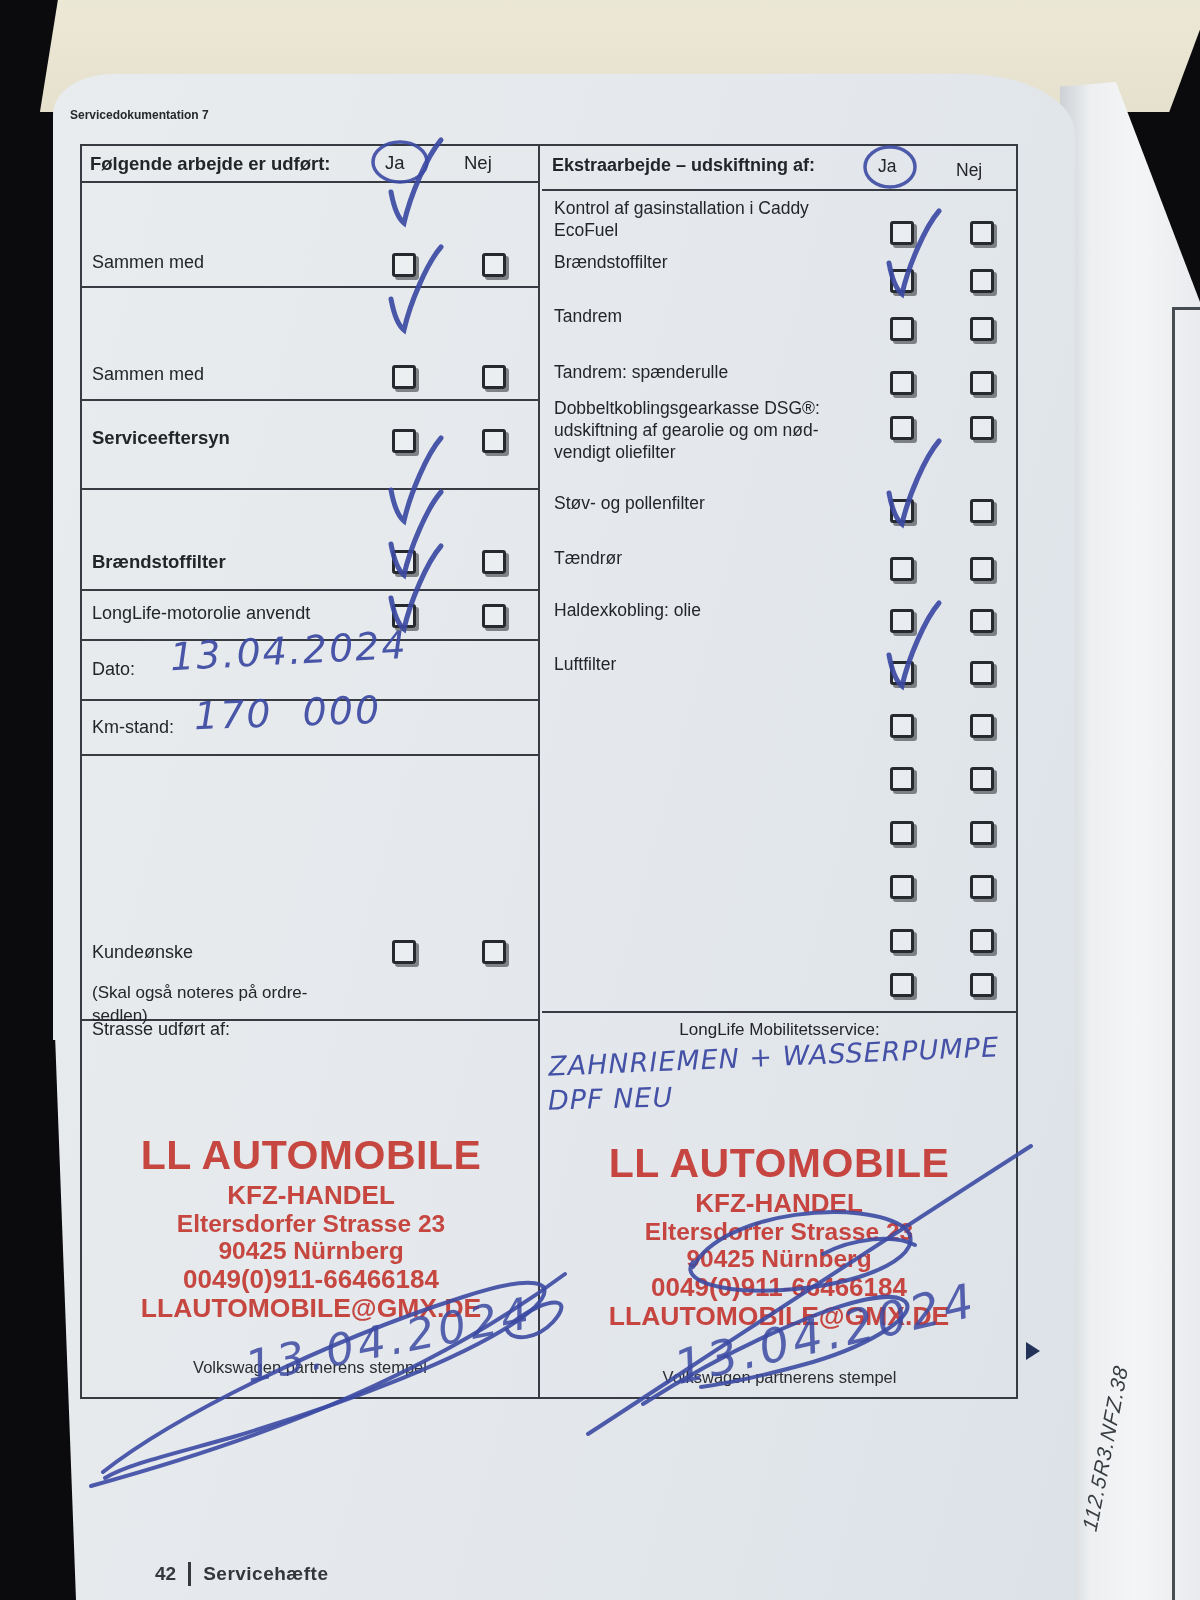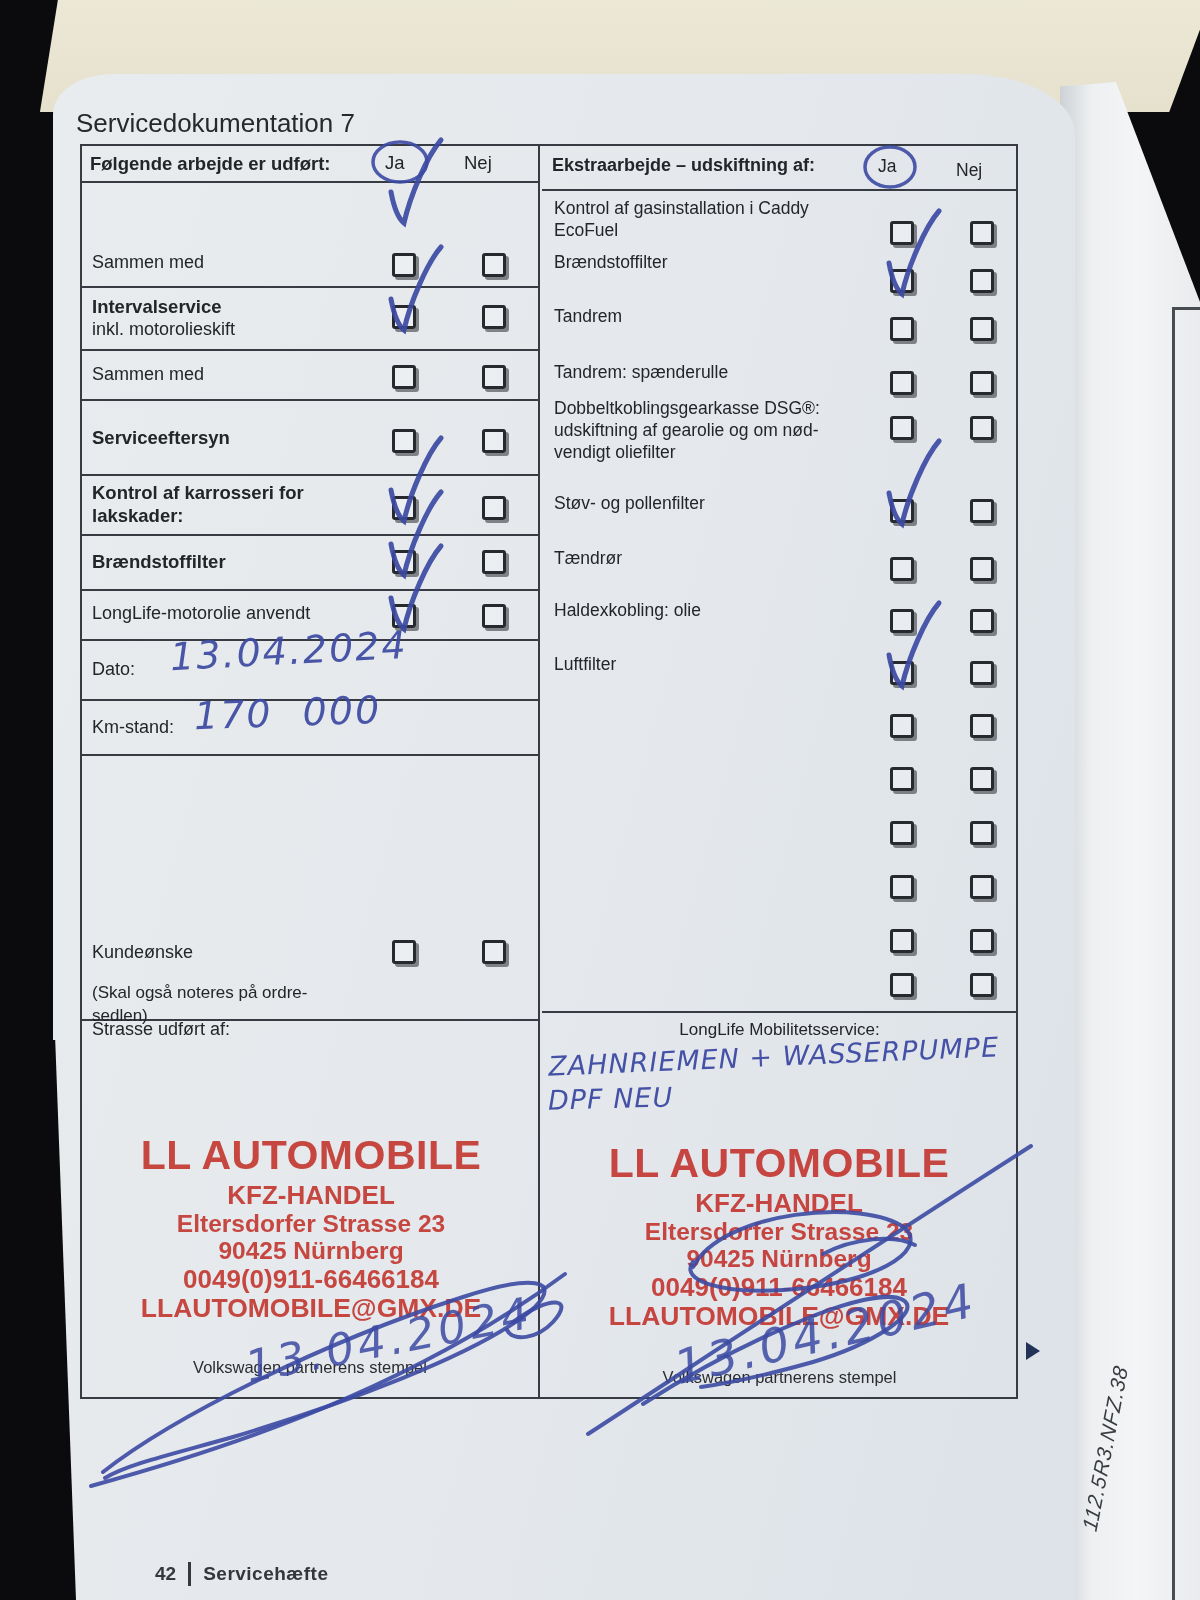--- a/index.html
+++ b/index.html
@@ -21,21 +21,21 @@
   .facing-line-h{position:absolute;left:112px;top:225px;width:28px;height:3px;background:#474b52;}
   .edge-code{position:absolute;left:18px;top:1445px;transform-origin:0 0;transform:rotate(-79deg) skewX(-6deg);
     font-style:italic;font-size:21px;letter-spacing:1px;color:#393d42;white-space:nowrap;}
 
   .page{position:absolute;left:53px;top:74px;width:1022px;height:1526px;z-index:3;
     background:linear-gradient(105deg,#e9ecee,#e4e8ec 55%,#dde2e8);
     border-top-left-radius:60px 40px;border-top-right-radius:110px 60px;}
   .black-wedge{position:absolute;left:50px;top:1040px;width:26px;height:560px;background:#0b0b0d;
     clip-path:polygon(0 0,20% 0,100% 100%,0 100%);z-index:4;}
 
-  .page-title{position:absolute;left:23px;top:34px;font-size:26px;font-weight:normal;color:#26282b;}
+  .page-title{position:absolute;left:17px;top:34px;font-size:12px;font-weight:bold;color:#26282b;}
 
   .tbl{position:absolute;left:27px;top:70px;width:938px;height:1255px;border:2.5px solid var(--line);}
   .colL{position:absolute;left:0;top:0;width:458px;height:100%;border-right:2.5px solid var(--line);}
   .colR{position:absolute;left:460px;top:0;width:475px;height:100%;}
 
   .lrow{position:absolute;left:0;width:100%;border-bottom:2px solid var(--line);}
   .lrow.last{border-bottom:none;}
   .lab{position:absolute;left:10px;font-size:18px;color:var(--ink);white-space:nowrap;}
   .lab.b{font-weight:bold;font-size:18.5px;}
   .hlab{position:absolute;left:8px;top:7px;font-weight:bold;font-size:18.5px;white-space:nowrap;}
@@ -104,45 +104,33 @@
         <span class="jn" style="left:382px;top:6px">Nej</span>
       </div>
 
 
       <div class="lrow" style="top:95px;height:47px">
         <span class="lab" style="top:11px">Sammen med</span>
         <span class="cb" style="left:310px;top:12px"></span>
         <span class="cb" style="left:400px;top:12px"></span>
       </div>
 
-      <div class="lrow" style="top:142px;height:63px">
-        <span class="lab b" style="top:8px">Intervalservice</span>
-        <span class="lab" style="top:31px">inkl. motorolieskift</span>
-        <span class="cb" style="left:310px;top:17px"></span>
-        <span class="cb" style="left:400px;top:17px"></span>
-      </div>
 
       <div class="lrow" style="top:205px;height:50px">
         <span class="lab" style="top:13px">Sammen med</span>
         <span class="cb" style="left:310px;top:14px"></span>
         <span class="cb" style="left:400px;top:14px"></span>
       </div>
 
-      <div class="lrow" style="top:255px;height:75px">
+      <div class="lrow" style="top:255px;height:89px">
         <span class="lab b" style="top:26px">Serviceeftersyn</span>
         <span class="cb" style="left:310px;top:28px"></span>
         <span class="cb" style="left:400px;top:28px"></span>
       </div>
 
-      <div class="lrow" style="top:330px;height:60px">
-        <span class="lab b" style="top:6px">Kontrol af karrosseri for</span>
-        <span class="lab b" style="top:29px">lakskader:</span>
-        <span class="cb" style="left:310px;top:20px"></span>
-        <span class="cb" style="left:400px;top:20px"></span>
-      </div>
 
       <div class="lrow" style="top:390px;height:55px">
         <span class="lab b" style="top:15px">Brændstoffilter</span>
         <span class="cb" style="left:310px;top:14px"></span>
         <span class="cb" style="left:400px;top:14px"></span>
       </div>
 
       <div class="lrow" style="top:445px;height:50px">
         <span class="lab" style="top:12px">LongLife-motorolie anvendt</span>
         <span class="cb" style="left:310px;top:13px"></span>

